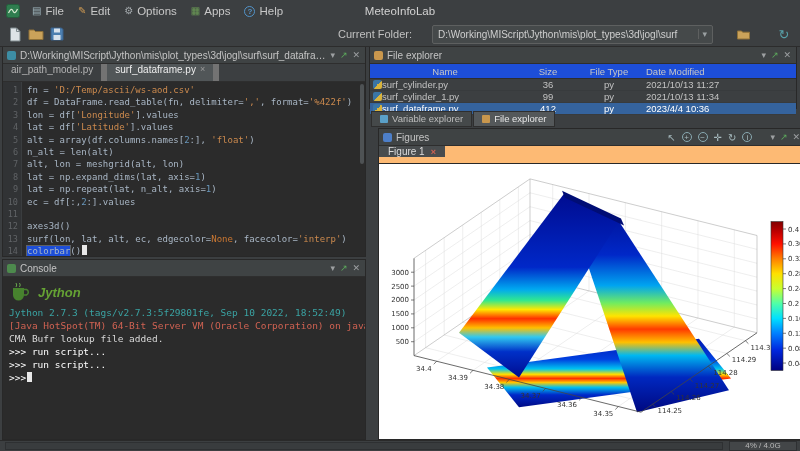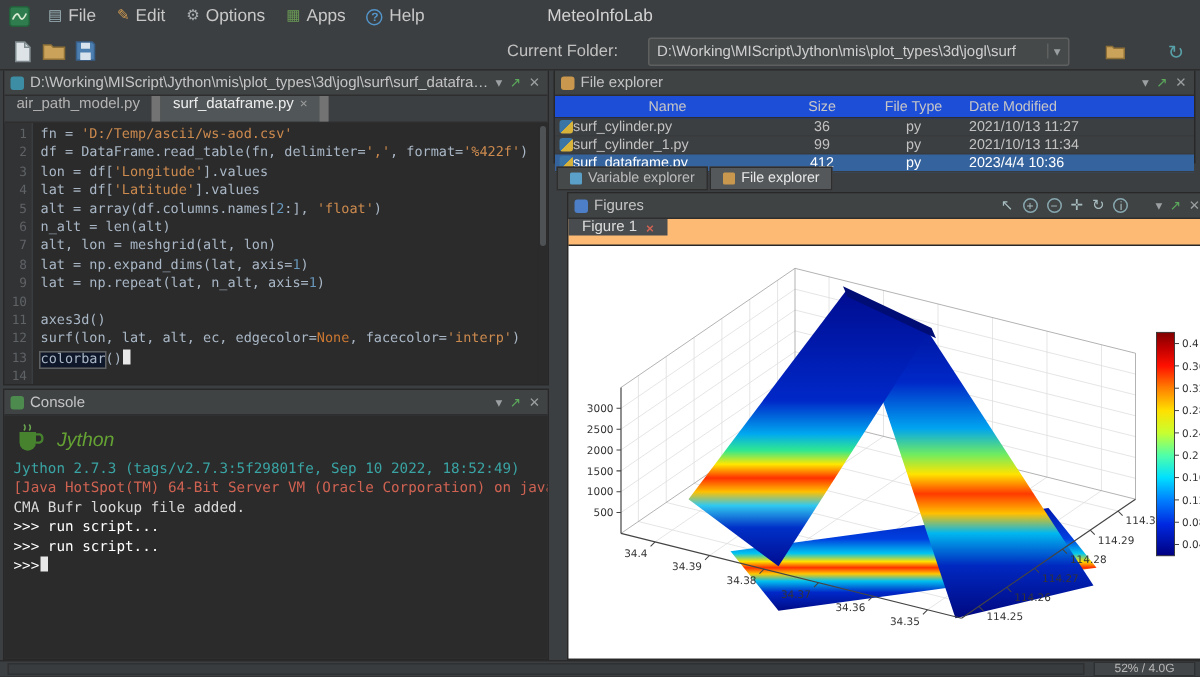--- a/index.html
+++ b/index.html
@@ -41,30 +41,30 @@
   .ed-tabs{height:17px;flex:0 0 17px;display:flex;background:#3c3f41;border-bottom:1px solid #2e2e2e;align-items:stretch}
   .ed-tab{display:flex;align-items:flex-start;gap:4px;padding:0 8px;font-size:10px;color:#b4b4b4;border-right:6px solid #737373;cursor:default}
   .ed-tab.active{background:#515658;color:#eee}
   .tab-x{color:#9b9b9b;font-size:9px}
   .ed-body{flex:1;display:flex;background:#2b2b2b;overflow:hidden;position:relative}
   .gutter{width:19px;flex:0 0 19px;background:#313335;border-right:1px solid #3a3d3f;color:#606366;font:8.5px "DejaVu Sans Mono",monospace;text-align:right;padding:2px 3px 0 0;box-sizing:border-box}
   .gut-n{height:12.4px;line-height:12.4px}
   .code{flex:1;padding:2px 0 0 5px;font:9px "DejaVu Sans Mono",monospace;color:#a9b7c6;overflow:hidden}
   .code-line{height:12.4px;line-height:12.4px;white-space:pre}
   .tok-d{color:#a9b7c6}.tok-s{color:#cc8a4e}.tok-n{color:#6897bb}.tok-k{color:#cc7832}
-  .tok-hl{color:#a9b7c6;background:#0f172a;outline:1px solid #5e6164}
+  .tok-hl{color:#a9b7c6;background:#1d4ed8;outline:1px solid #5e6164}
   .cursor{display:inline-block;width:5px;height:10px;background:#e8e8e8;vertical-align:-1px;margin-left:1px}
   .ed-scroll{position:absolute;right:0;top:0;bottom:0;width:6px;background:#2b2b2b}
   .thumb{position:absolute;top:2px;right:1px;width:4px;height:80px;background:#4e5254;border-radius:2px}
 
   
   .console-panel{left:2px;top:259px;width:364px;height:181px}
   .con-body{flex:1;background:#2b2b2b;padding:3px 6px;overflow:hidden}
   .jy-logo{display:flex;align-items:center;gap:5px;margin:2px 0 4px}
-  .jy-text{font-size:13px;font-weight:normal;font-style:italic;color:#65a234}
+  .jy-text{font-size:13px;font-weight:bold;font-style:italic;color:#65a234}
   .con-line{font:9.5px "DejaVu Sans Mono",monospace;line-height:13px;white-space:pre}
   .con-ver{color:#3aa3a3}.con-java{color:#d06252}.con-plain{color:#d8d8d8}.con-prompt{color:#fff;font-weight:normal}
 
   
   .explorer-panel{left:369px;top:46px;width:428px;height:63px}
   .ft-header{height:14px;flex:0 0 14px;display:flex;background:#1d4ed8;border-bottom:1px solid #2e2e2e;font-size:9.5px;color:#c6c6c6;align-items:center}
   .th{text-align:center}
   .c-name{width:150px;flex:0 0 150px}
   .c-size{width:56px;flex:0 0 56px}
   .c-type{width:66px;flex:0 0 66px}
@@ -213,20 +213,21 @@
       <div class="code">
           <div class="code-line"><span class="tok-d">fn = </span><span class="tok-s">'D:/Temp/ascii/ws-aod.csv'</span></div>
           <div class="code-line"><span class="tok-d">df = DataFrame.read_table(fn, delimiter=</span><span class="tok-s">','</span><span class="tok-d">, format=</span><span class="tok-s">'%422f'</span><span class="tok-d">)</span></div>
           <div class="code-line"><span class="tok-d">lon = df[</span><span class="tok-s">'Longitude'</span><span class="tok-d">].values</span></div>
           <div class="code-line"><span class="tok-d">lat = df[</span><span class="tok-s">'Latitude'</span><span class="tok-d">].values</span></div>
           <div class="code-line"><span class="tok-d">alt = array(df.columns.names[</span><span class="tok-n">2</span><span class="tok-d">:], </span><span class="tok-s">'float'</span><span class="tok-d">)</span></div>
           <div class="code-line"><span class="tok-d">n_alt = len(alt)</span></div>
           <div class="code-line"><span class="tok-d">alt, lon = meshgrid(alt, lon)</span></div>
           <div class="code-line"><span class="tok-d">lat = np.expand_dims(lat, axis=</span><span class="tok-n">1</span><span class="tok-d">)</span></div>
           <div class="code-line"><span class="tok-d">lat = np.repeat(lat, n_alt, axis=</span><span class="tok-n">1</span><span class="tok-d">)</span></div>
+          <div class="code-line"><span class="tok-d">ec = df[:,</span><span class="tok-n">2</span><span class="tok-d">:].values</span></div>
           <div class="code-line">&nbsp;</div>
           <div class="code-line"><span class="tok-d">axes3d()</span></div>
           <div class="code-line"><span class="tok-d">surf(lon, lat, alt, ec, edgecolor=</span><span class="tok-k">None</span><span class="tok-d">, facecolor=</span><span class="tok-s">'interp'</span><span class="tok-d">)</span></div>
           <div class="code-line"><span class="tok-hl">colorbar</span><span class="tok-d">()</span><span class="cursor"></span></div>
         </div>
       <div class="ed-scroll">
           <div class="thumb"></div>
         </div>
     </div>
   </div>
@@ -512,16 +513,16 @@
             <text x="409" y="188" text-anchor="start" class="tick-label">0.08</text>
             <line x1="404" y1="200.5" x2="407" y2="200.5" class="tickline"></line>
             <text x="409" y="203" text-anchor="start" class="tick-label">0.04</text>
           </g>
       </svg>
     </div>
   </div>
 
   <div class="statusbar">
     <div class="status-msg"></div>
-    <div class="mem-box">52% / 4.0G</div>
+    <div class="mem-box">4% / 4.0G</div>
   </div>
 
 </div>
 
 </body></html>

